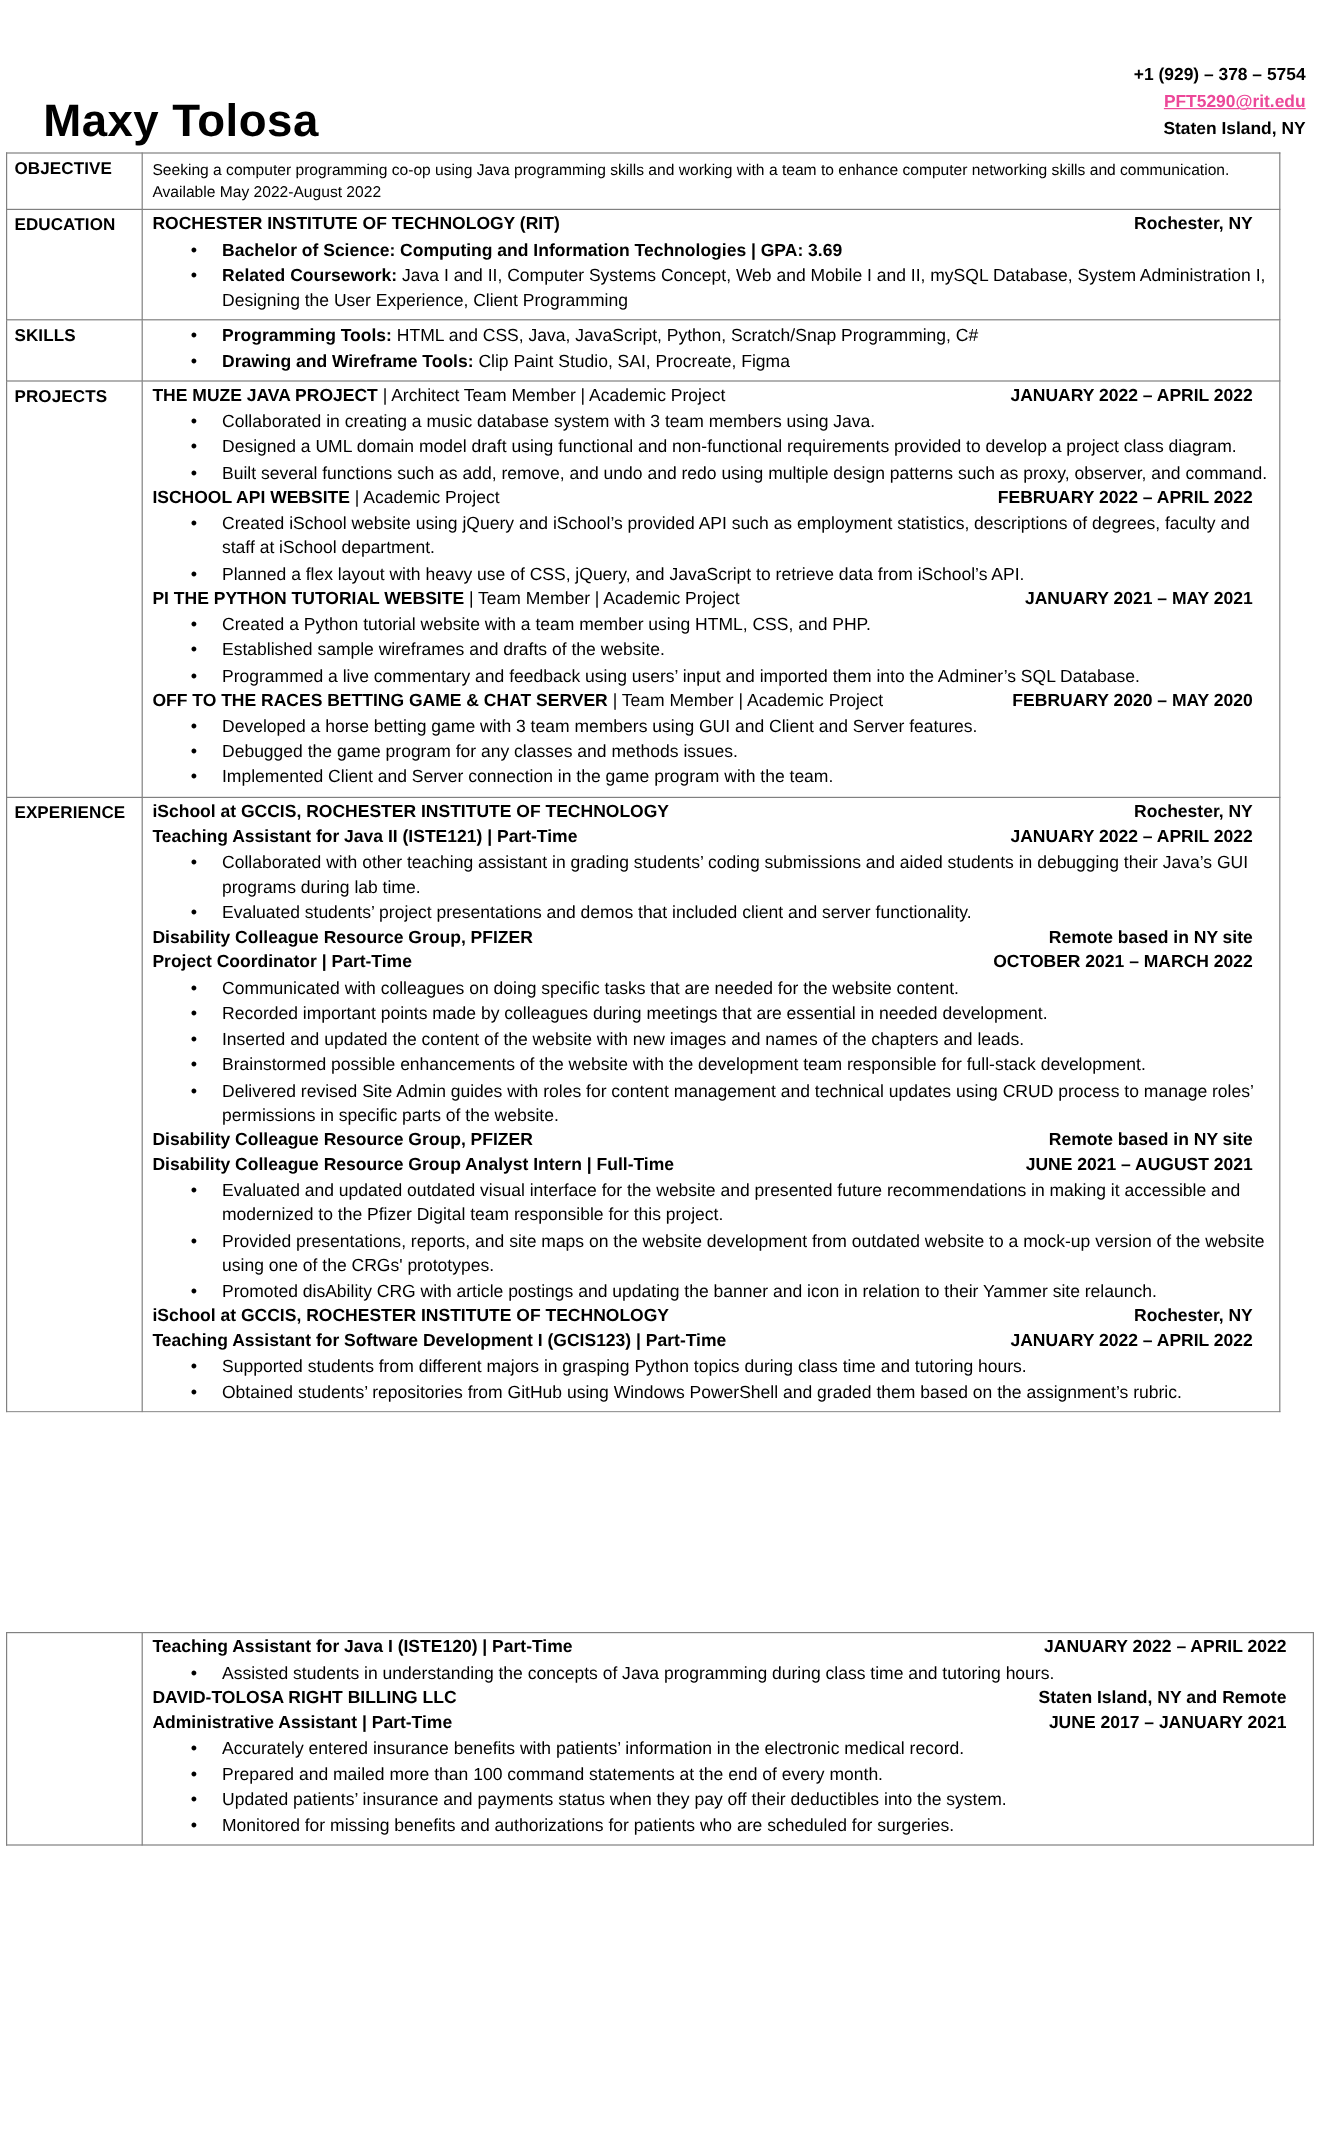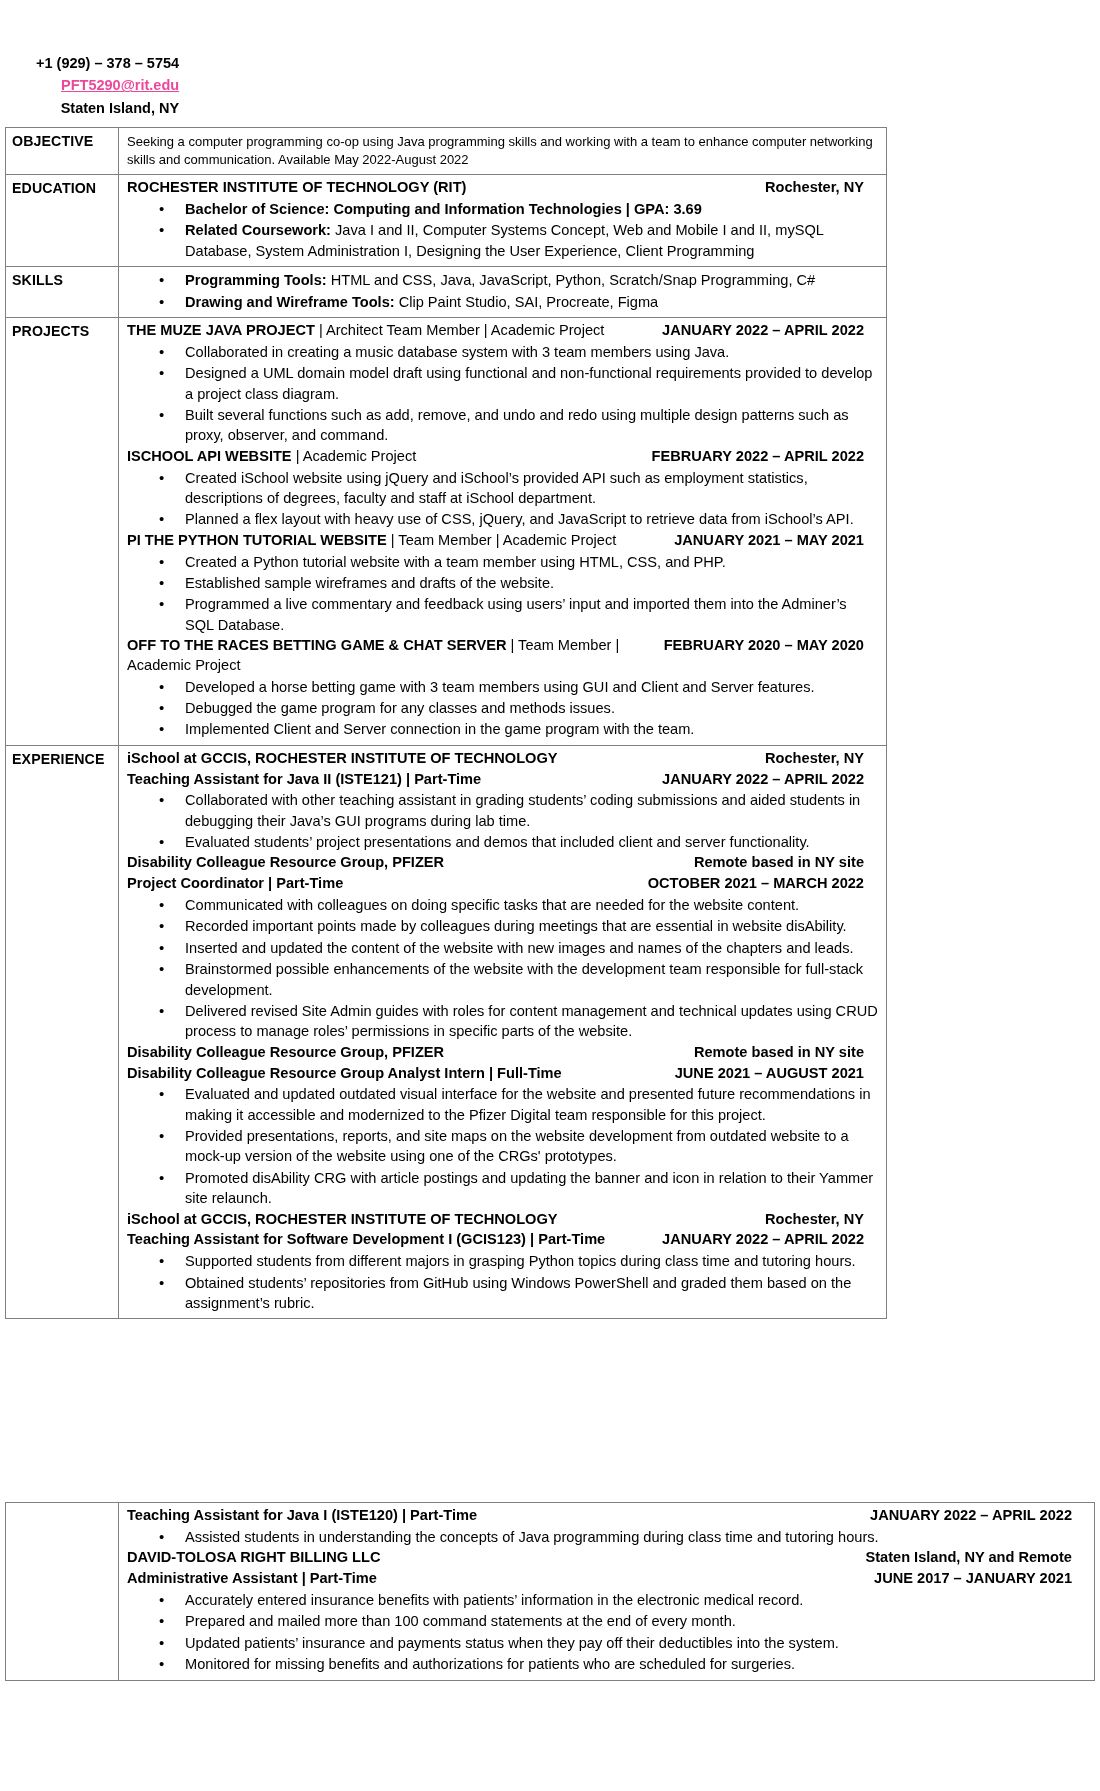--- a/index.html
+++ b/index.html
@@ -45,21 +45,21 @@
   }
   .contact .email {
     color: #ec4899;
     text-decoration: underline;
     display: block;
   }
   .contact .line { display: block; }
 
   
   .resume-table {
-    width: 882px;
+    width: 1062px;
     margin: 0 auto 0 5px;
     border-collapse: collapse;
     table-layout: fixed;
   }
   .resume-table td {
     border: 1.4px solid #808080;
     vertical-align: top;
     padding: 2px 4px 5px 4px;
   }
   .resume-table td.section-label {
@@ -148,20 +148,21 @@
     padding-left: 8px;
     padding-right: 8px;
   }
 </style>
 </head>
 <body>
 
 <div class="page">
 
   <div class="header">
+    <div class="name">Maxy Tolosa</div>
     <div class="contact">
       <span class="line">+1 (929) – 378 – 5754</span>
       <span class="email">PFT5290@rit.edu</span>
       <span class="line">Staten Island, NY</span>
     </div>
   </div>
 
   <table class="resume-table">
     <tbody>
 
@@ -281,21 +282,21 @@
             <div class="entry-head">
               <span class="left b">Disability Colleague Resource Group, PFIZER</span>
               <span class="right">Remote based in NY site</span>
             </div>
             <div class="entry-head">
               <span class="left b">Project Coordinator | Part-Time</span>
               <span class="right">OCTOBER 2021 – MARCH 2022</span>
             </div>
             <ul class="bullets">
               <li>Communicated with colleagues on doing specific tasks that are needed for the website content.</li>
-              <li>Recorded important points made by colleagues during meetings that are essential in website disAbility.</li>
+              <li>Recorded important points made by colleagues during meetings that are essential in needed development.</li>
               <li>Inserted and updated the content of the website with new images and names of the chapters and leads.</li>
               <li>Brainstormed possible enhancements of the website with the development team responsible for full-stack development.</li>
               <li>Delivered revised Site Admin guides with roles for content management and technical updates using CRUD process to manage roles’ permissions in specific parts of the website.</li>
             </ul>
           </div>
 
           <div>
             <div class="entry-head">
               <span class="left b">Disability Colleague Resource Group, PFIZER</span>
               <span class="right">Remote based in NY site</span>

